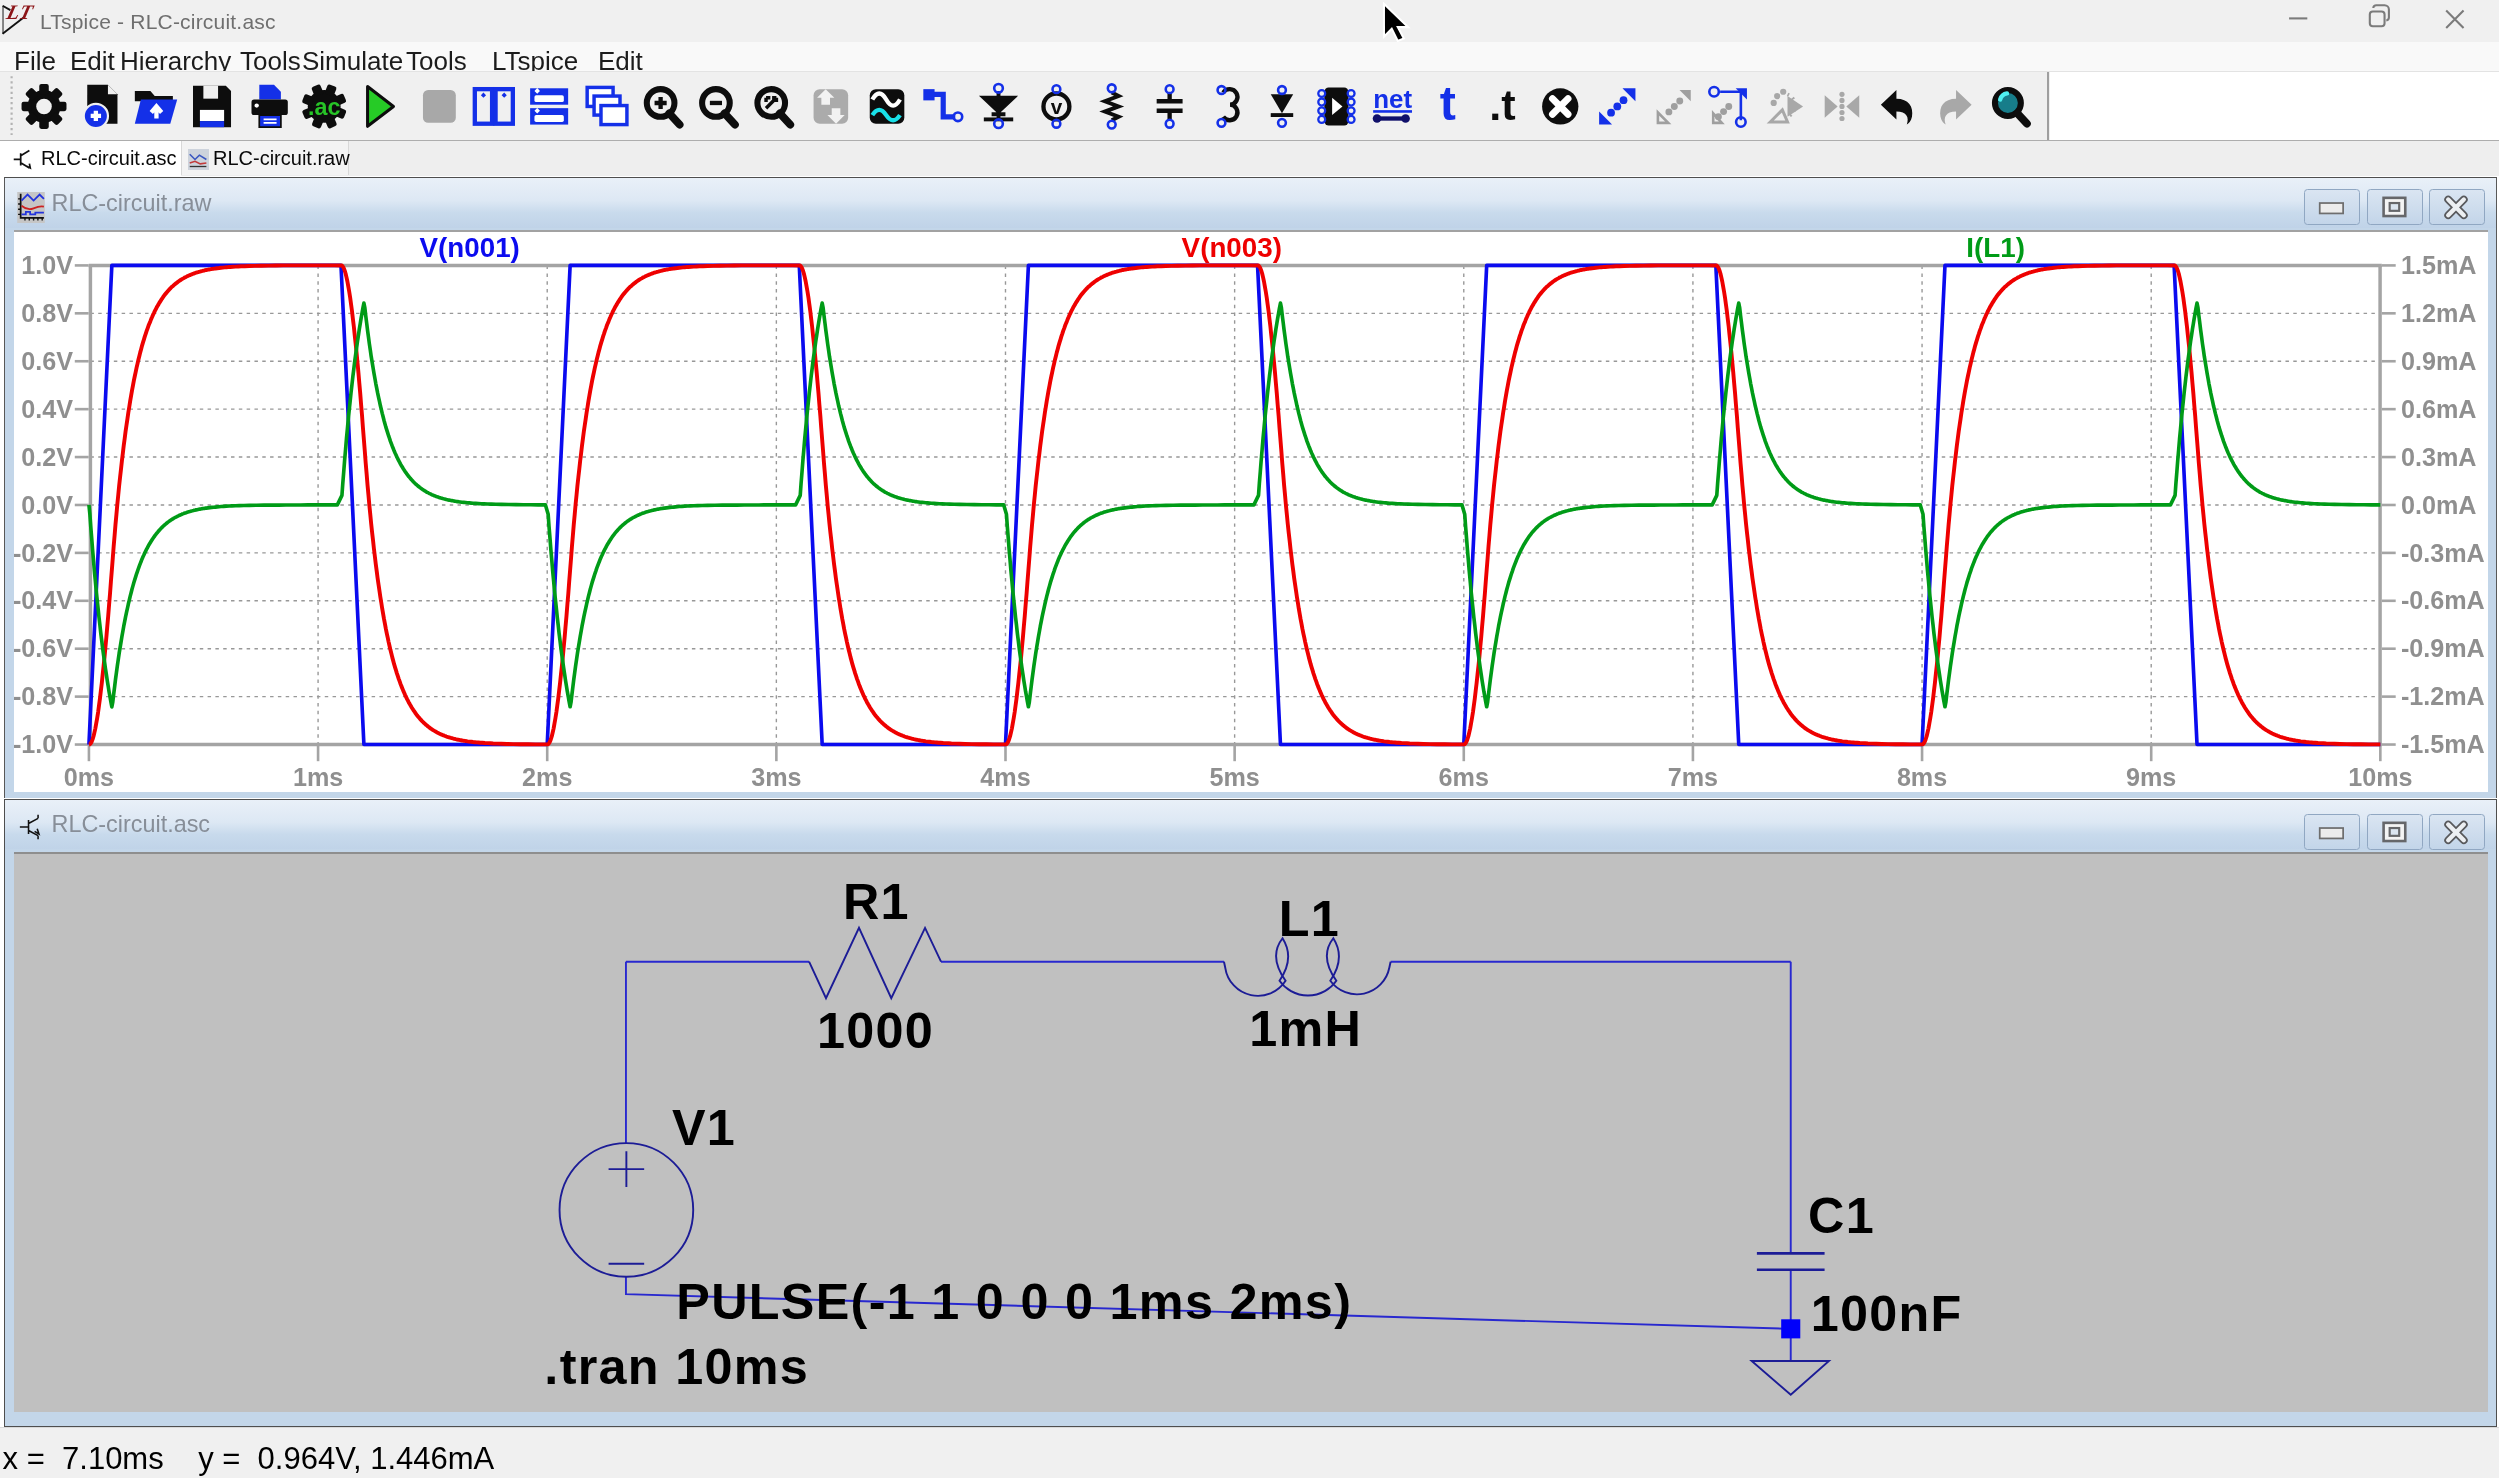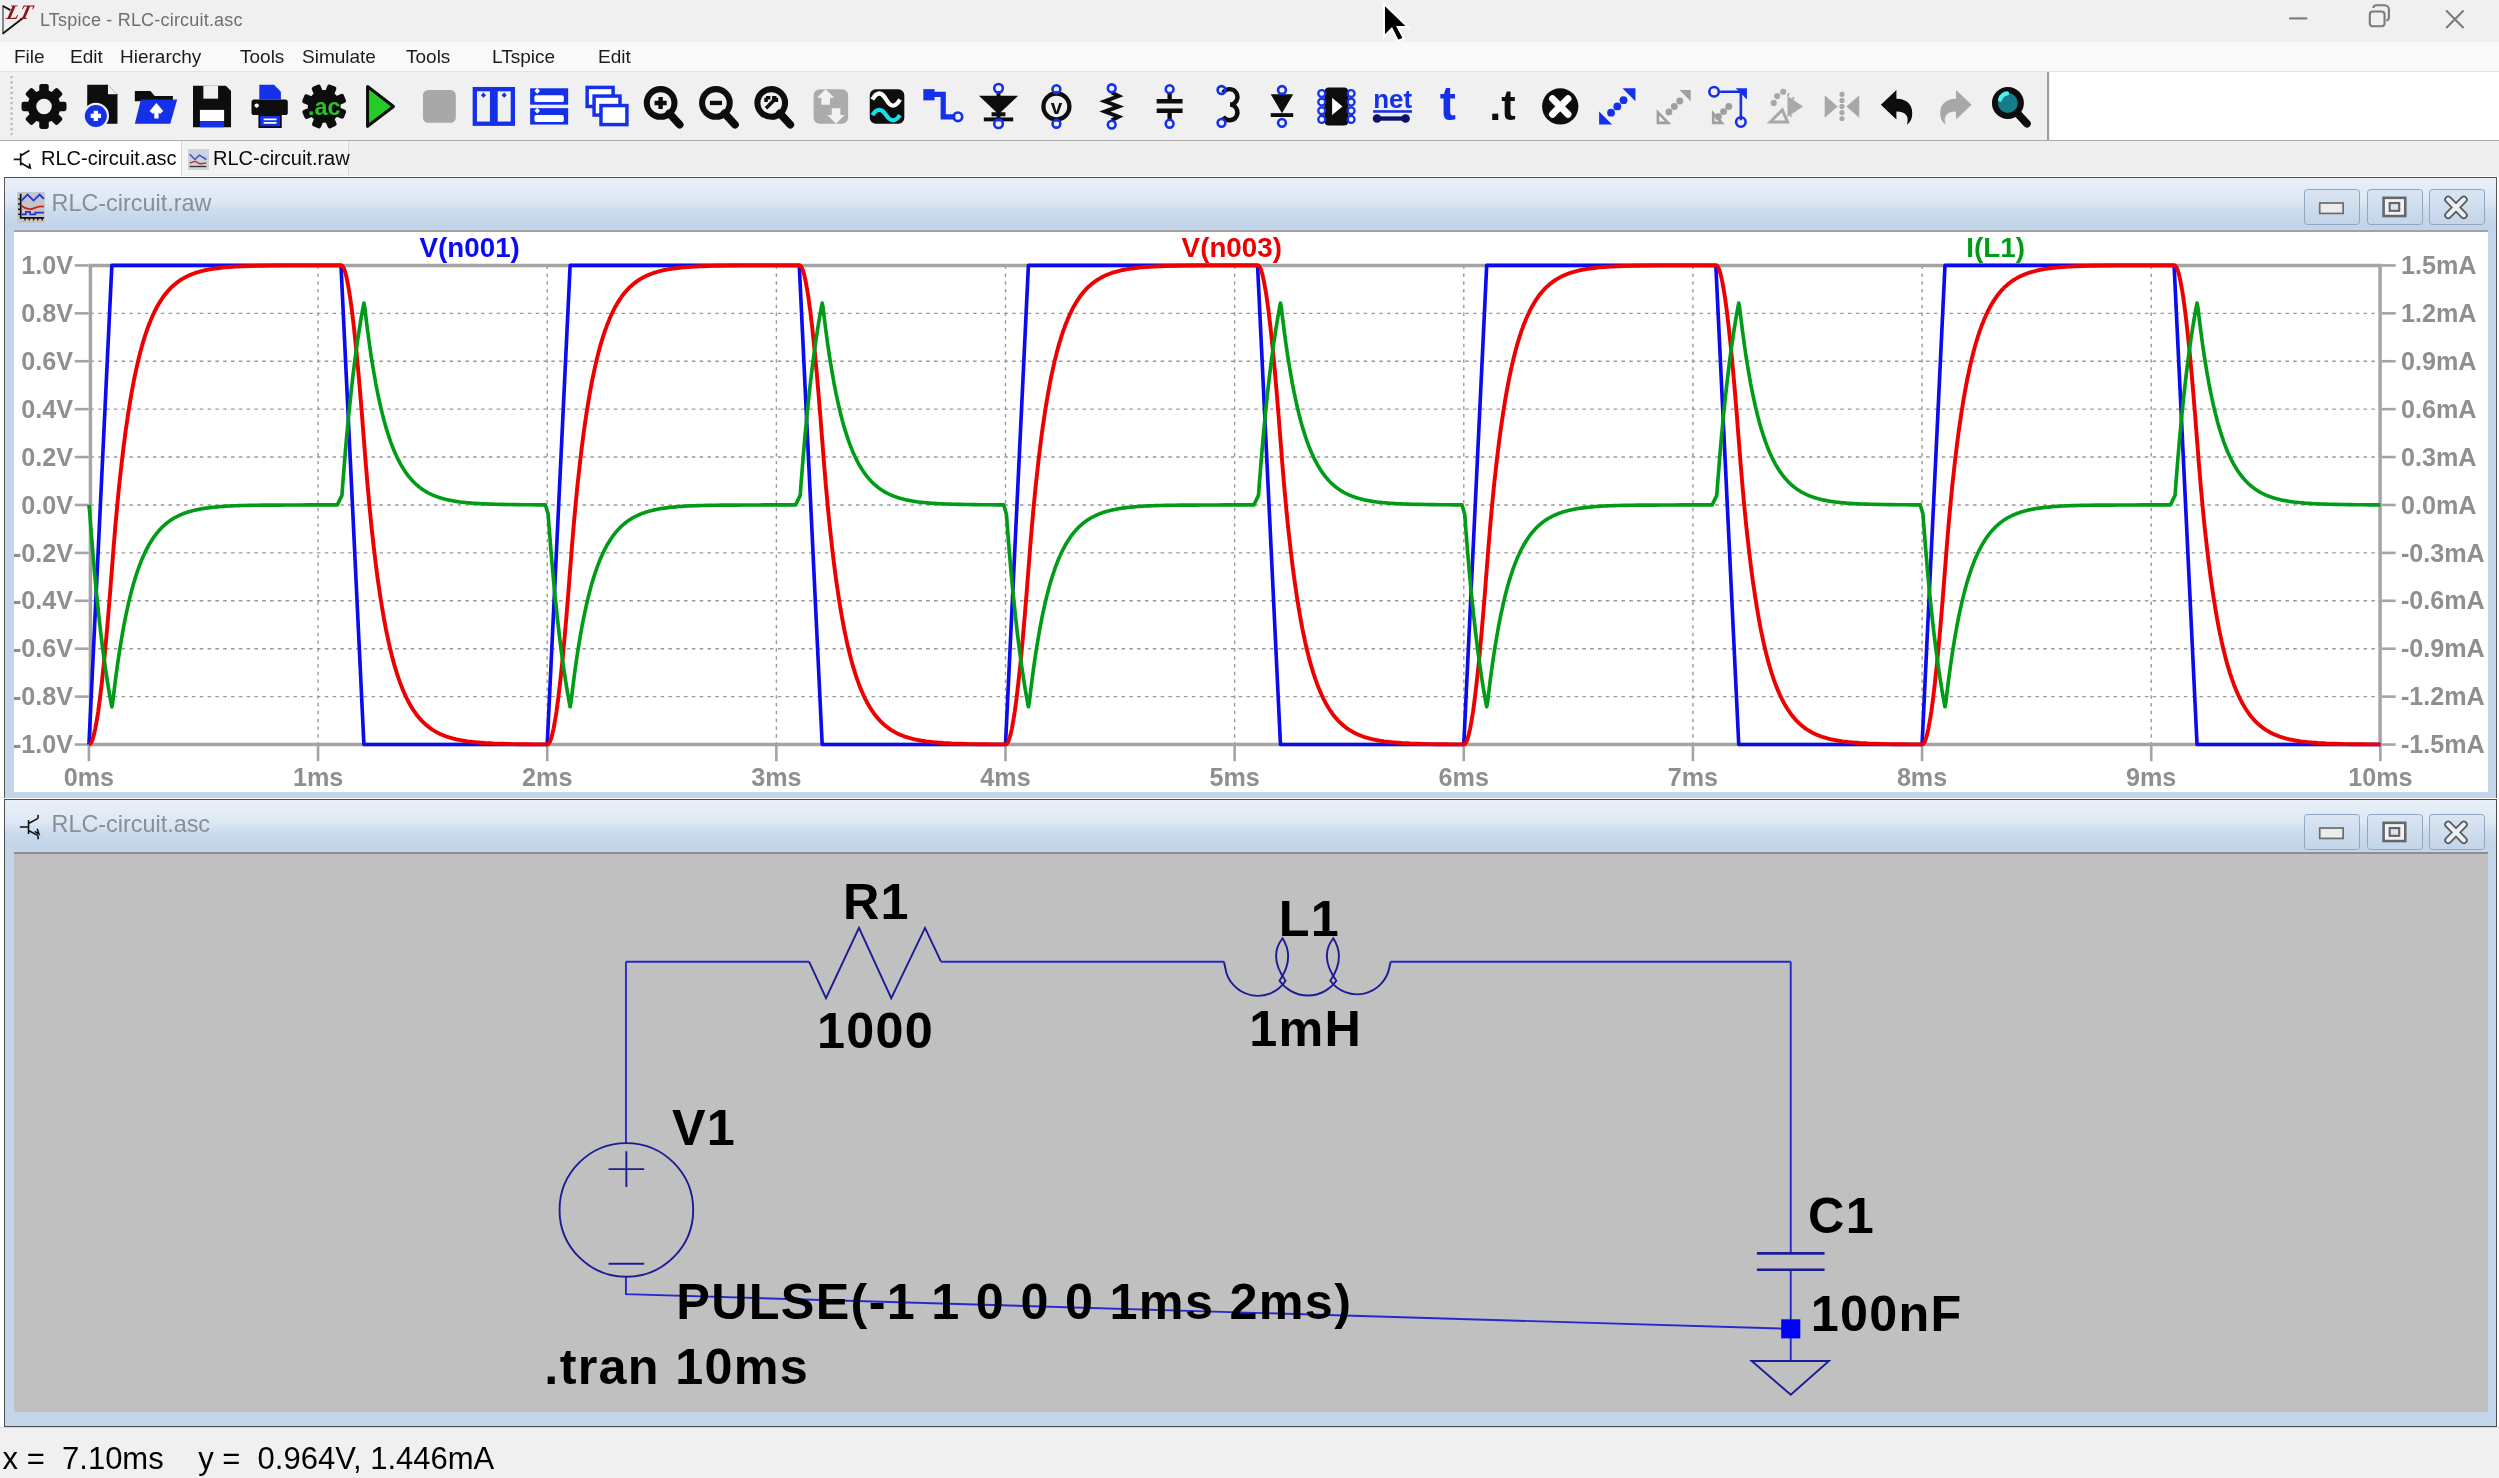--- a/index.html
+++ b/index.html
@@ -1,22 +1,22 @@
 <!DOCTYPE html>
 <html style="font-size:14px"><head>
 <meta charset="utf-8">
 <style>
 * { margin:0; padding:0; box-sizing:border-box; }
 html,body { width:2500px; height:1479px; overflow:hidden; background:#ffffff;
   font-family:"Liberation Sans", sans-serif; }
 .abs { position:absolute; }
 #titlebar { left:0; top:0; width:2500px; height:42px; background:#f0f0f0; }
-#apptitle { left:40px; top:9.5px; font-size:18px; color:#6f6f6f; letter-spacing:0.2px; }
+#apptitle { left:40px; top:9.5px; font-size:21px; color:#6f6f6f; letter-spacing:0.2px; }
 #menubar { left:0; top:42px; width:2500px; height:29.5px; background:#f9f9f9; }
-#menubar span { position:absolute; top:3.5px; font-size:19px; color:#1c1c1c; }
+#menubar span { position:absolute; top:3.5px; font-size:26px; color:#1c1c1c; }
 #toolbar { left:0; top:71px; width:2500px; height:70px; background:#f0f0f0;
   border-top:0.9px solid #e3e3e3; border-bottom:1.7px solid #adadad; }
 #tbwhite { left:2050px; top:72px; width:450px; height:68px; background:#ffffff; }
 #tbsep { left:2047px; top:72px; width:1.7px; height:68px; background:#9f9f9f; }
 #tabbar { left:0; top:141px; width:2500px; height:35px; background:#eeeeee; }
 #tab1 { left:0; top:141px; width:181px; height:35px; background:#ffffff; }
 #tab1 span { position:absolute; left:41px; top:6px; font-size:20px; color:#0a0a0a; white-space:nowrap; }
 #tab2 { left:181px; top:141px; width:168px; height:34px; background:#f3f3f3;
   border-right:0.9px solid #d8d8d8; border-left:0.9px solid #d8d8d8;}
 #tab2 span { position:absolute; left:31px; top:6px; font-size:20px; color:#0a0a0a; white-space:nowrap; }

